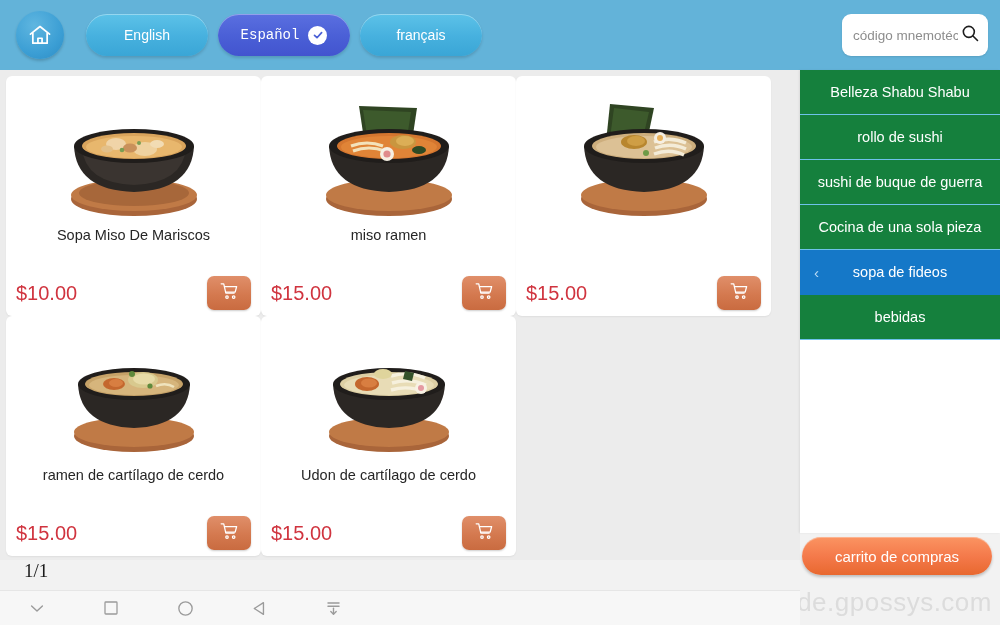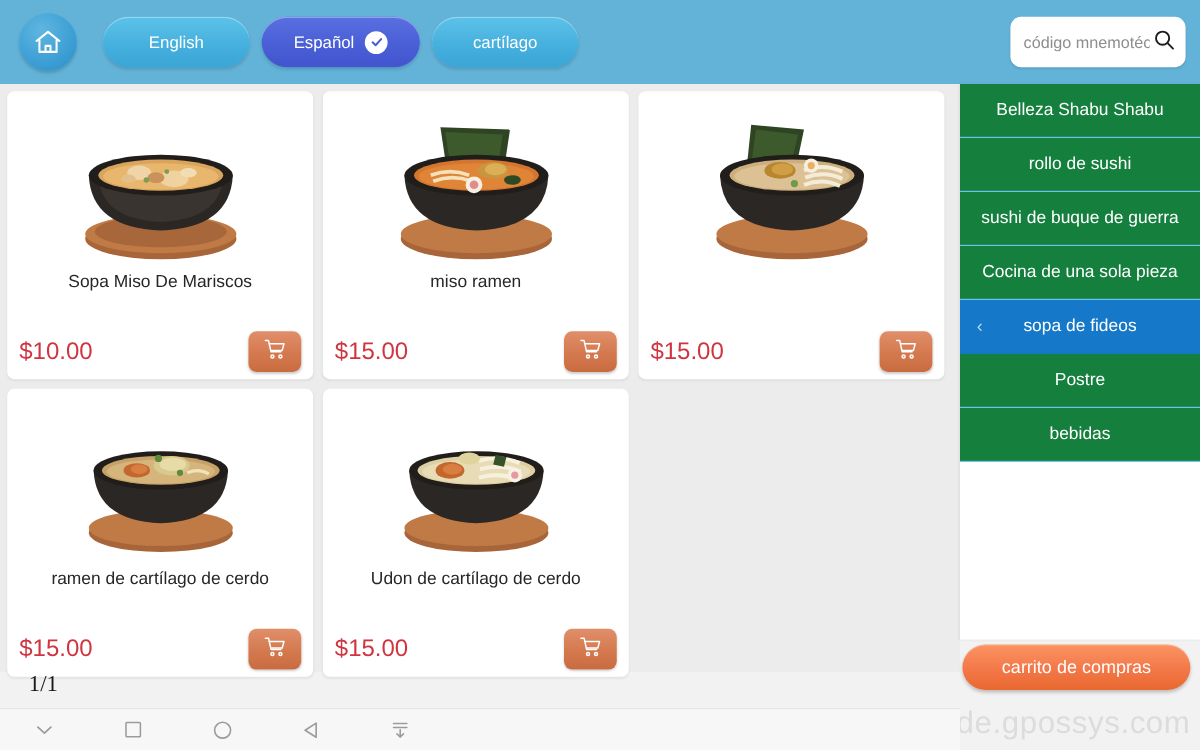--- a/index.html
+++ b/index.html
@@ -34,20 +34,21 @@
     border-radius: 21px;
     background: linear-gradient(180deg, #5cc2e8 0%, #46b0de 55%, #3aa6d6 100%);
     box-shadow: 0 2px 3px rgba(0,0,0,.15), inset 0 1px 0 rgba(255,255,255,.35);
     color: #fff; font-size: 14px;
     display: flex; align-items: center; justify-content: center; gap: 9px;
     cursor: pointer; white-space: nowrap;
   }
   .lang-btn.active {
     background: linear-gradient(180deg, #5a6fe0 0%, #4a5fd6 55%, #4254cf 100%);
     min-width: 132px;
+    font-family: Liberation Mono, monospace;
   }
   .check-badge {
     width: 19px; height: 19px; border-radius: 50%;
     background: #fff; display: flex; align-items: center; justify-content: center;
     flex: 0 0 auto;
   }
 
   .search-wrap {
     position: absolute; right: 12px; top: 14px;
     width: 146px; height: 42px;
@@ -63,21 +64,21 @@
   .search-input::placeholder { color: #8d8d8d; }
   .search-icon { flex: 0 0 auto; margin-left: 2px; cursor: pointer; display:block; }
 
   
   .content {
     position: absolute; left: 0; top: 70px;
     width: 800px; height: 490px;
     background: #ececec;
     padding: 6px 0 0 6px;
   }
-  .grid { display: flex; flex-wrap: wrap; gap: 8px; }
+  .grid { display: flex; flex-wrap: wrap; }
   .card {
     width: 255px; height: 240px;
     background: #fff; border-radius: 6px;
     position: relative; overflow: hidden;
     box-shadow: 0 1px 2px rgba(0,0,0,.06);
     cursor: pointer;
   }
   .card-img {
     position: absolute; left: 0; top: 8px;
     width: 255px; height: 148px;
@@ -191,21 +192,21 @@
       <div class="lang-btn active">
         <span>Español</span>
         <span class="check-badge">
           <svg width="12" height="12" viewBox="0 0 24 24" fill="none" stroke="#4a5fd6" stroke-width="3.4" stroke-linecap="round" stroke-linejoin="round">
             <path d="M5 12.6 10 17.4 19.2 7.2"></path>
           </svg>
         </span>
       </div>
 
       <div class="lang-btn">
-        <span>cartílago</span>
+        <span>français</span>
       </div>
 
     </div>
 
     <div class="search-wrap">
       <input class="search-input" type="text" placeholder="código mnemotécn" style="">
       <span class="search-icon">
         <svg width="20" height="20" viewBox="0 0 24 24" fill="none" stroke="#1d1d1d" stroke-width="1.9" stroke-linecap="round">
           <circle cx="10.6" cy="10.6" r="6.6"></circle>
           <path d="M15.6 15.6 21 21"></path>
@@ -403,23 +404,20 @@
       <span>sushi de buque de guerra</span>
     </div>
     <div class="cat-item">
       <span>Cocina de una sola pieza</span>
     </div>
     <div class="cat-item selected">
       <span class="cat-chevron">‹</span>
       <span>sopa de fideos</span>
     </div>
     <div class="cat-item">
-      <span>Postre</span>
-    </div>
-    <div class="cat-item">
       <span>bebidas</span>
     </div>
 
   </div>
 
   <div class="checkout-btn">
     <span>carrito de compras</span>
   </div>
 
   <div class="watermark">de.gpossys.com</div>

